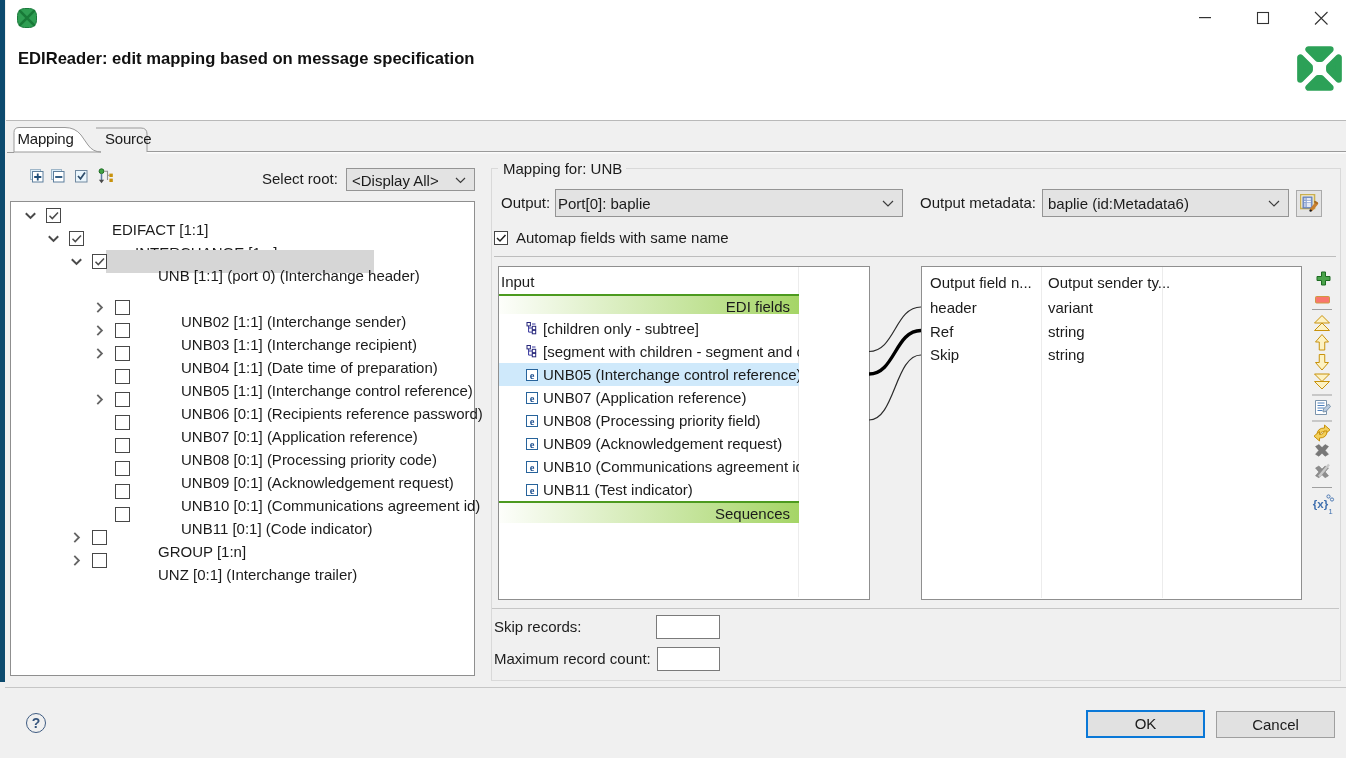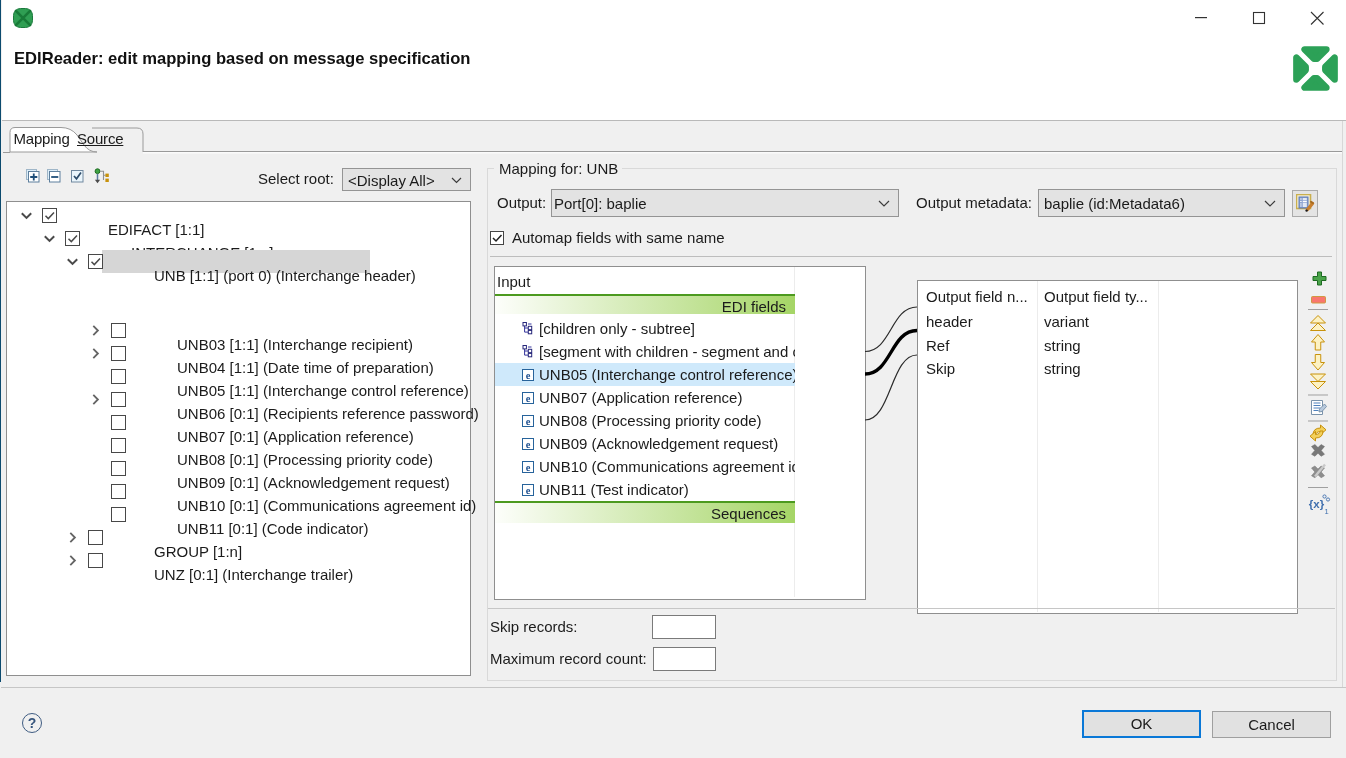--- a/index.html
+++ b/index.html
@@ -1,18 +1,18 @@
 <!DOCTYPE html>
 <html><head>
 <meta charset="utf-8">
 <style>
 * { margin:0; padding:0; box-sizing:border-box; }
 html,body { width:1346px; height:758px; overflow:hidden; }
 body { font-family:"Liberation Sans", sans-serif; font-size:15px; color:#1b1b1b; background:#f0f0f0; position:relative; }
-#win { position:absolute; left:0; top:0; width:1346px; height:682px; border-left:1px solid #0c4a6e;padding-left:24px; }
+#win { position:absolute; left:0; top:0; width:1346px; height:682px; border-left:5px solid #0c4a6e;padding-left:24px; }
 .abs { position:absolute; }
 
 #hdr { position:absolute; left:1px; top:0; width:1345px; height:121px; background:#ffffff; border-bottom:1px solid #b9b9b9; }
 #title { position:absolute; left:12px; top:49px; font-size:16.6px; font-weight:bold; color:#101010; }
 
 .wbtn { position:absolute; }
 
 #tabsvg { position:absolute; left:0; top:120px; }
 .tablbl { position:absolute; top:130px; font-size:15px; letter-spacing:-0.2px; color:#1b1b1b; }
 
@@ -26,21 +26,21 @@
 .trow .hl { position:absolute; left:80px; top:0; height:23px; background:#d6d6d6; }
 .trow .arr { position:absolute; top:6px; }
 .cb { position:absolute; width:15px; height:15px; background:#fff; border:1px solid #484848; top:4px; }
 .cb svg { position:absolute; left:1px; top:2px; }
 .trow .tl { position:absolute; top:17px; white-space:nowrap;margin-left:43px; }
 
 .gline { position:absolute; background:#d9d9d9; }
 label.lb { position:absolute; white-space:nowrap; }
 
 #itbl { position:absolute; left:493px; top:266px; width:372px; height:334px; background:#fff; border:1px solid #8f8f8f; }
-#otbl { position:absolute; left:916px; top:280px; width:381px; height:334px; background:#fff; border:1px solid #8f8f8f; }
+#otbl { position:absolute; left:916px; top:266px; width:381px; height:334px; background:#fff; border:1px solid #8f8f8f; }
 .band { position:absolute; left:0; width:300px; height:20px; border-top:2px solid #4c9a1f; background:linear-gradient(to right,#fdfefb,#a5d566); }
 .band span { position:absolute; right:9px; top:2px; }
 .irow { position:absolute; left:0; width:300px; height:23px; }
 .irow .txt { position:absolute; left:44px; top:3px; white-space:nowrap; }
 .irow svg { position:absolute; left:27px; top:5px; }
 
 .tin { position:absolute; background:#fff; border:1px solid #7a7a7a; }
 
 .btn { position:absolute; background:#e1e1e1; text-align:center; font-size:15px; }
 </style>
@@ -83,21 +83,21 @@
 </div>
 
 <svg id="tabsvg" width="1346" height="34" viewBox="0 0 1346 34">
   <path d="M9,32 L9,12.5 Q9,7.5 14,7.5 L60,7.5 Q70,7.5 76,15 L83,25 Q88,32 96,32 Z" fill="#ffffff" stroke="#9a9a9a" stroke-width="1"></path>
   <path d="M91,8 L136,8 Q142,8 142,14 L142,32" fill="none" stroke="#9a9a9a" stroke-width="1"></path>
   <line x1="142" y1="31.5" x2="1341" y2="31.5" stroke="#9a9a9a" stroke-width="1"></line>
       <line x1="142" y1="32.8" x2="1341" y2="32.8" stroke="#fbfbfb" stroke-width="1.4"></line>
   <line x1="2" y1="32.5" x2="9" y2="32.5" stroke="#9a9a9a" stroke-width="1"></line>
 </svg>
 <div class="tablbl" style="left:12.5px;text-align:center;">Mapping</div>
-<div class="tablbl" style="left:76px;text-decoration:underline;">Source</div>
+<div class="tablbl" style="left:100px;">Source</div>
 <div class="gline" style="left:1341px;top:121px;width:1px;height:566px;background:#d7d7d7"></div>
 
 <svg class="abs" style="left:24px;top:168px" width="86" height="18" viewBox="0 0 86 18">
   <g>
     <rect x="1.5" y="1.5" width="10" height="10" fill="#ddeef9" stroke="#9fb6c8"></rect>
     <rect x="3.5" y="3.5" width="10.5" height="10.5" fill="#ffffff" stroke="#5d7f9d"></rect>
     <path d="M8.75,5.5 L8.75,12.5 M5.2,9 L12.3,9" stroke="#1f4e79" stroke-width="1.8"></path>
   </g>
   <g transform="translate(21,0)">
     <rect x="1.5" y="1.5" width="10" height="10" fill="#ddeef9" stroke="#9fb6c8"></rect>
@@ -152,20 +152,27 @@
         <svg class="arr" style="left:60px" width="11" height="11" viewBox="0 0 11 11">
           <path d="M0.8,3.2 L5.5,7.9 L10.2,3.2" fill="none" stroke="#4a4a4a" stroke-width="2"></path>
         </svg>
         <div class="cb" style="left:81px">
           <svg width="12" height="10" viewBox="0 0 12 10">
             <path d="M1.5,4.8 L4.3,7.6 L10,1.6" fill="none" stroke="#4a4a4a" stroke-width="1.5"></path>
           </svg>
         </div>
         <span class="tl" style="left:104px">UNB [1:1] (port 0) (Interchange header)</span>
       </div>
+<div class="trow" style="top:94px">
+        <svg class="arr" style="left:83px" width="11" height="11" viewBox="0 0 11 11">
+          <path d="M3.3,0.9 L7.9,5.5 L3.3,10.1" fill="none" stroke="#646464" stroke-width="1.8"></path>
+        </svg>
+        <div class="cb" style="left:104px"></div>
+        <span class="tl" style="left:127px">UNB02 [1:1] (Interchange sender)</span>
+      </div>
 <div class="trow" style="top:117px">
         <svg class="arr" style="left:83px" width="11" height="11" viewBox="0 0 11 11">
           <path d="M3.3,0.9 L7.9,5.5 L3.3,10.1" fill="none" stroke="#646464" stroke-width="1.8"></path>
         </svg>
         <div class="cb" style="left:104px"></div>
         <span class="tl" style="left:127px">UNB03 [1:1] (Interchange recipient)</span>
       </div>
 <div class="trow" style="top:140px">
         <svg class="arr" style="left:83px" width="11" height="11" viewBox="0 0 11 11">
           <path d="M3.3,0.9 L7.9,5.5 L3.3,10.1" fill="none" stroke="#646464" stroke-width="1.8"></path>
@@ -293,21 +300,21 @@
           <rect x="0.5" y="0.5" width="11" height="11" fill="#fff" stroke="#27639b" stroke-width="1"></rect>
           <text x="6" y="9.6" font-size="10.5" font-weight="bold" font-family="Liberation Serif,serif" fill="#1d4f8f" text-anchor="middle">e</text>
         </svg>
         <span class="txt">UNB07 (Application reference)</span>
       </div>
 <div class="irow" style="top:142px;overflow:hidden">
         <svg style="left:27px;top:6px" width="13" height="13" viewBox="0 0 13 13">
           <rect x="0.5" y="0.5" width="11" height="11" fill="#fff" stroke="#27639b" stroke-width="1"></rect>
           <text x="6" y="9.6" font-size="10.5" font-weight="bold" font-family="Liberation Serif,serif" fill="#1d4f8f" text-anchor="middle">e</text>
         </svg>
-        <span class="txt">UNB08 (Processing priority code)</span>
+        <span class="txt">UNB08 (Processing priority field)</span>
       </div>
 <div class="irow" style="top:165px;overflow:hidden">
         <svg style="left:27px;top:6px" width="13" height="13" viewBox="0 0 13 13">
           <rect x="0.5" y="0.5" width="11" height="11" fill="#fff" stroke="#27639b" stroke-width="1"></rect>
           <text x="6" y="9.6" font-size="10.5" font-weight="bold" font-family="Liberation Serif,serif" fill="#1d4f8f" text-anchor="middle">e</text>
         </svg>
         <span class="txt">UNB09 (Acknowledgement request)</span>
       </div>
 <div class="irow" style="top:188px;overflow:hidden">
         <svg style="left:27px;top:6px" width="13" height="13" viewBox="0 0 13 13">
@@ -329,21 +336,21 @@
     </div>
 <svg class="abs" style="left:860px;top:266px" width="60" height="170" viewBox="0 0 60 170">
 <path d="M4,85.5 C30,85.5 30,41 56,41" fill="none" stroke="#2b2b2b" stroke-width="1.2"></path>
 <path d="M4,108 C30,108 30,64.5 56,64.5" fill="none" stroke="#000" stroke-width="3.4"></path>
 <path d="M4,154 C30,154 30,89 56,89" fill="none" stroke="#2b2b2b" stroke-width="1.2"></path>
 </svg>
 <div id="otbl">
       <div style="position:absolute;left:119px;top:0;width:1px;height:331px;background:#ececec"></div>
 <div style="position:absolute;left:240px;top:0;width:1px;height:331px;background:#ececec"></div>
 <span class="abs" style="left:8px;top:7px;white-space:nowrap">Output field n...</span>
-<span class="abs" style="left:126px;top:7px;white-space:nowrap">Output field ty...</span>
+<span class="abs" style="left:126px;top:7px;white-space:nowrap">Output sender ty...</span>
 <span class="abs" style="left:8px;top:32.0px">header</span>
 <span class="abs" style="left:126px;top:32.0px">variant</span>
 <span class="abs" style="left:8px;top:55.5px">Ref</span>
 <span class="abs" style="left:126px;top:55.5px">string</span>
 <span class="abs" style="left:8px;top:79.0px">Skip</span>
 <span class="abs" style="left:126px;top:79.0px">string</span>
     </div>
 <svg class="abs" style="left:1303px;top:266px" width="28" height="250" viewBox="0 0 28 250">
 <g stroke-linejoin="round">
 <path d="M9,10.5 h4.5 v-4.5 h4 v4.5 h4.5 v4 h-4.5 v4.5 h-4 v-4.5 h-4.5 Z" fill="#4aa34a" stroke="#1d6b22"></path>

